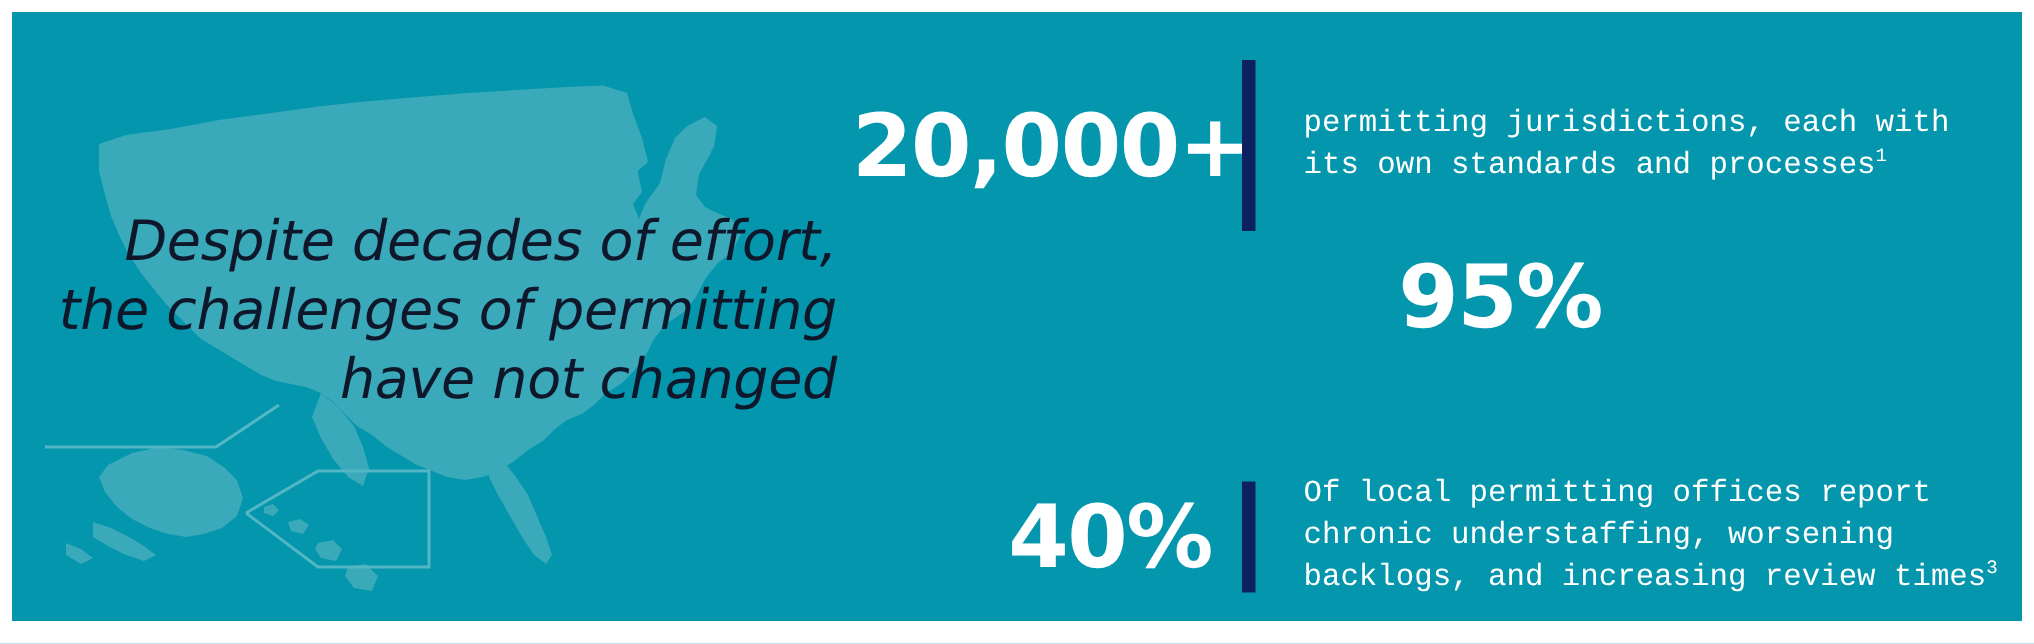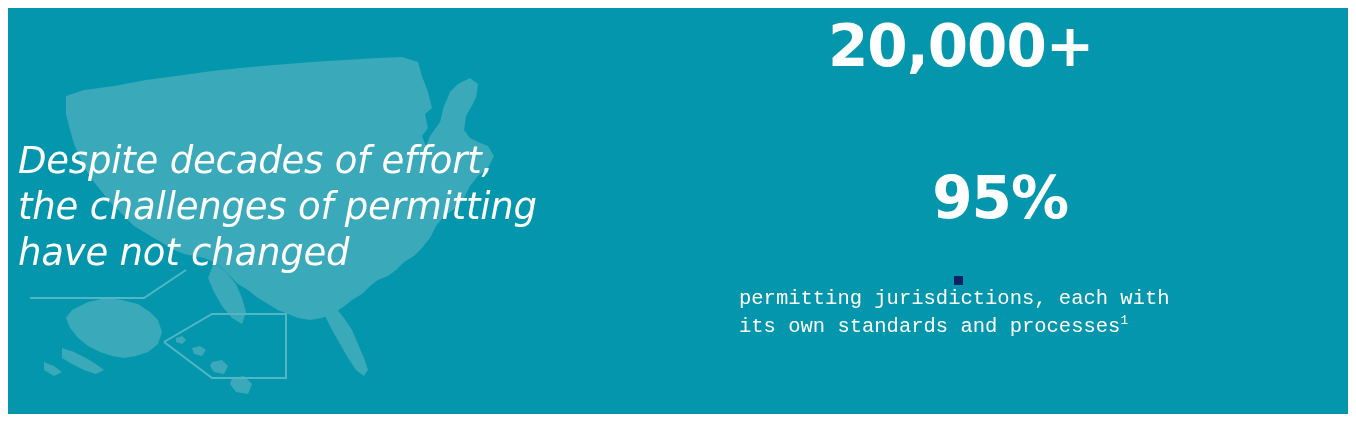--- a/index.html
+++ b/index.html
@@ -42,22 +42,22 @@
     height: 390px;
     opacity: 1;
     pointer-events: none;
   }
 
   #headline {
     position: absolute;
     left: 10px;
     top: 130px;
     width: 540px;
-    text-align: left;
-    color: #ffffff;
+    text-align: right;
+    color: #0f172a;
     font-family: "DejaVu Sans", sans-serif;
     font-style: italic;
     font-weight: 300;
     font-size: 37px;
     line-height: 46px;
     letter-spacing: -0.2px;
     white-space: pre-line;
   }
 
   
@@ -70,21 +70,21 @@
   }
 
   .stat-row {
     position: absolute;
     left: 0;
     display: flex;
     align-items: center;
     width: 780px;
   }
 
-  .stat-row.row-1 { top: 8px;  height: 130px; flex-direction: column; }
+  .stat-row.row-1 { top: 24px;  height: 130px; }
   .stat-row.row-2 { top: 160px; height: 135px; flex-direction: column; }
   .stat-row.row-3 { top: 295px; height: 110px; }
 
   .stat-figure {
     width: 260px;
     flex: 0 0 260px;
     text-align: right;
     padding-right: 20px;
     box-sizing: border-box;
     color: #ffffff;
@@ -180,15 +180,20 @@
       <div class="stat-figure">20,000+</div>
       <div class="stat-rule"></div>
       <div class="stat-desc"><span>permitting jurisdictions, each with its own standards and processes</span><sup>1</sup></div>
     </div>
 
     <div class="stat-row row-2">
       <div class="stat-figure">95%</div>
       <div class="stat-rule"></div>
     </div>
 
+    <div class="stat-row row-3">
+      <div class="stat-figure">40%</div>
+      <div class="stat-rule"></div>
+      <div class="stat-desc"><span>Of local permitting offices report chronic understaffing, worsening backlogs, and increasing review times</span><sup>3</sup></div>
+    </div>
 
   </div>
 </div>
 
 </body></html>

